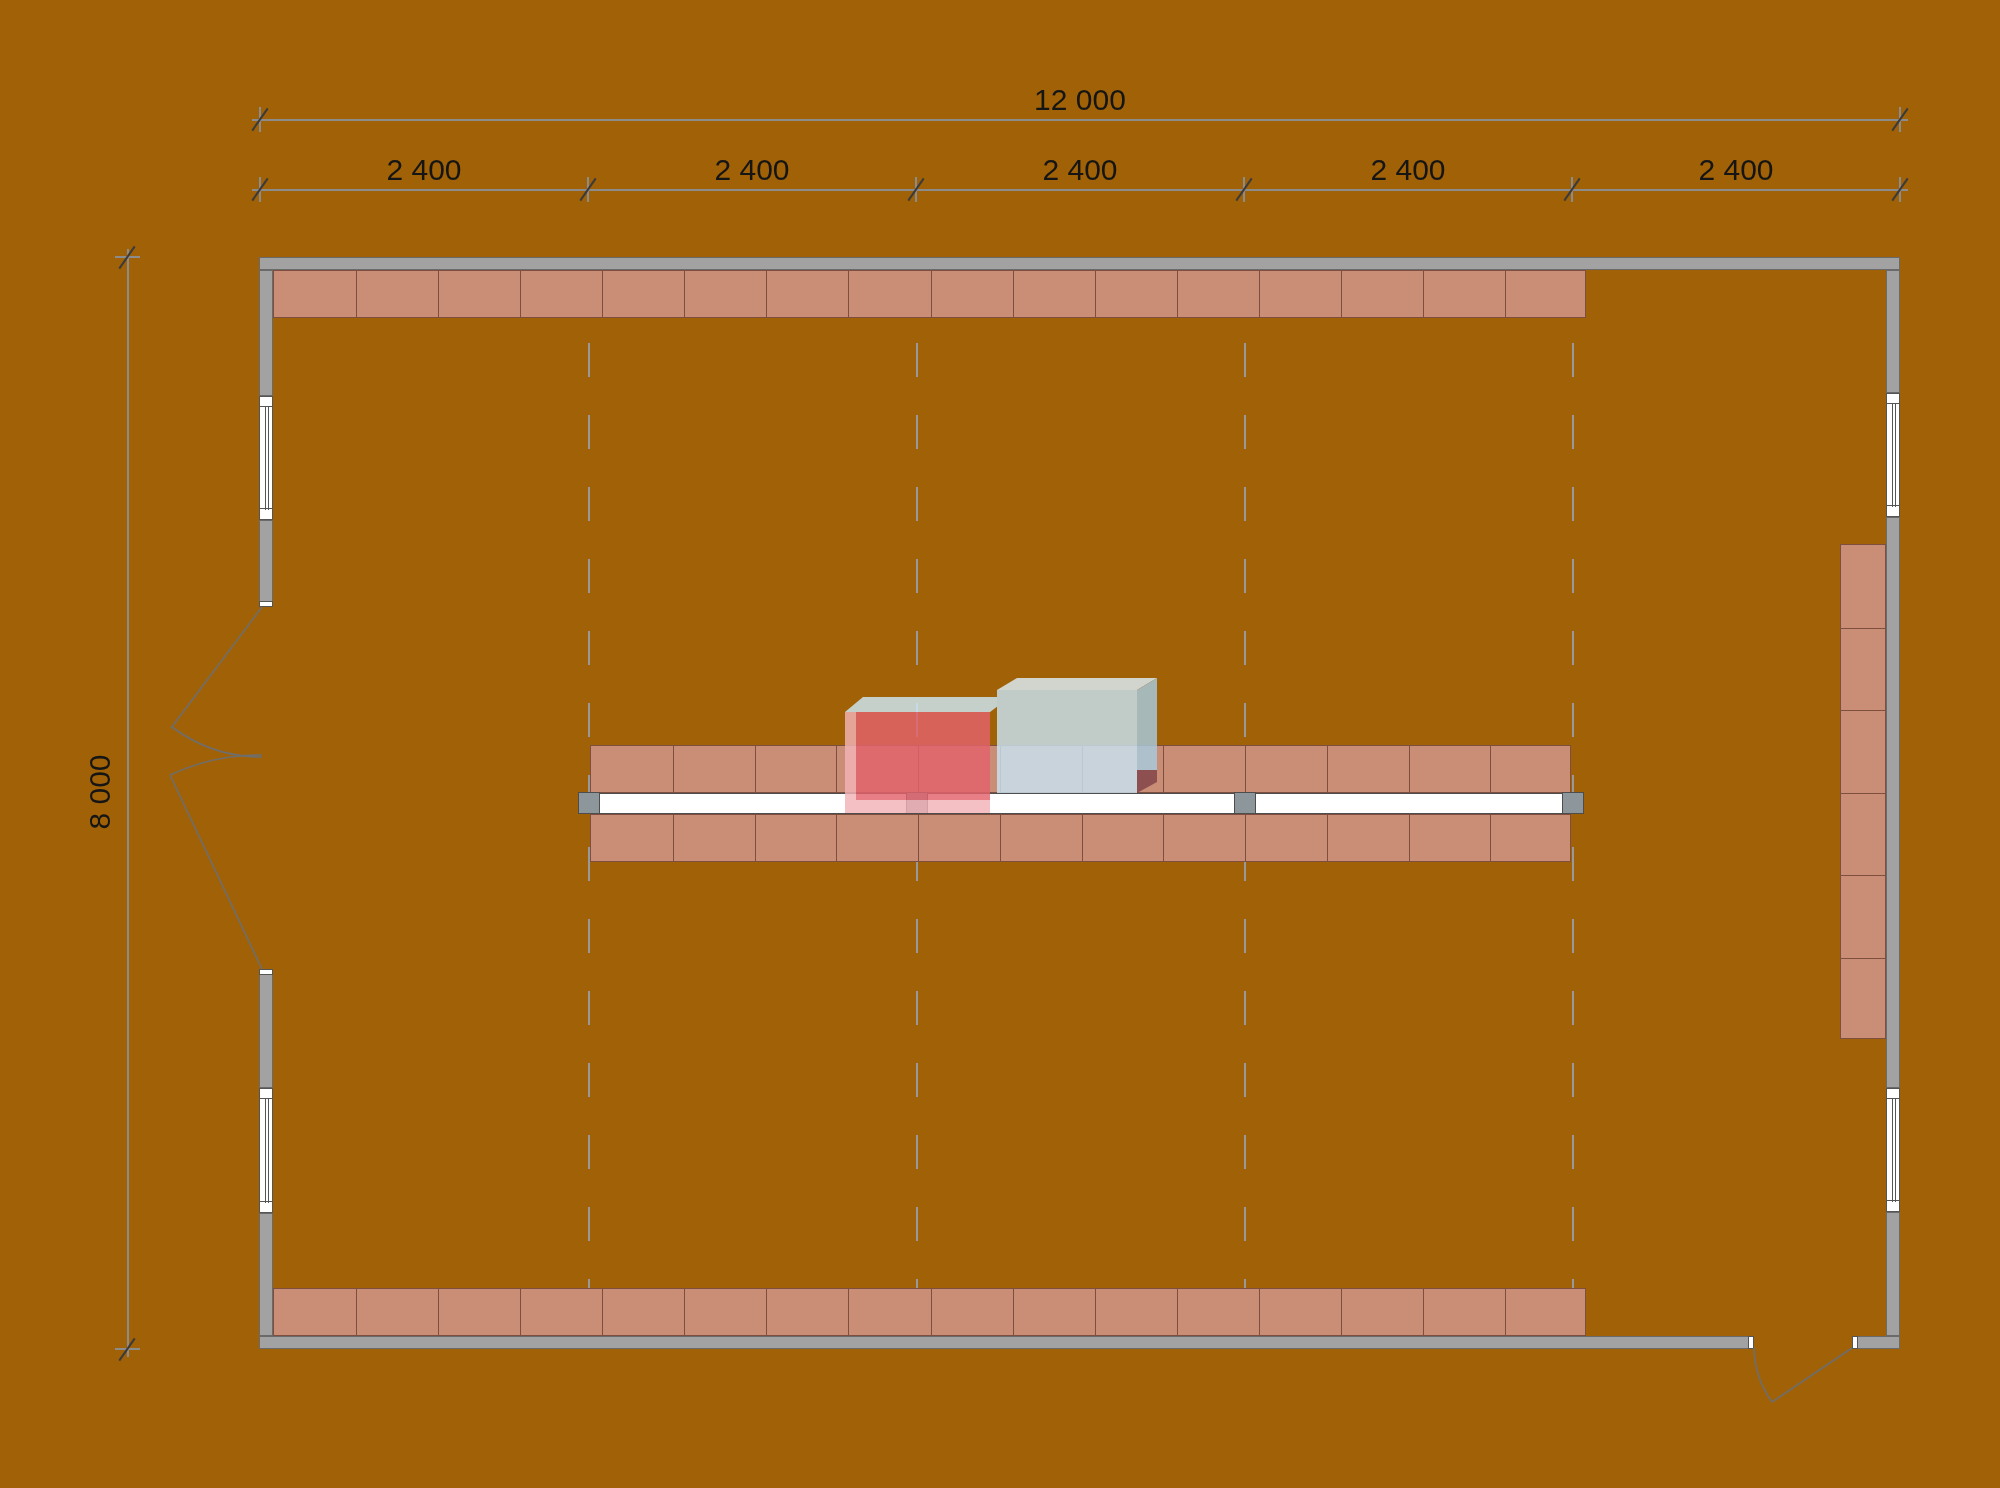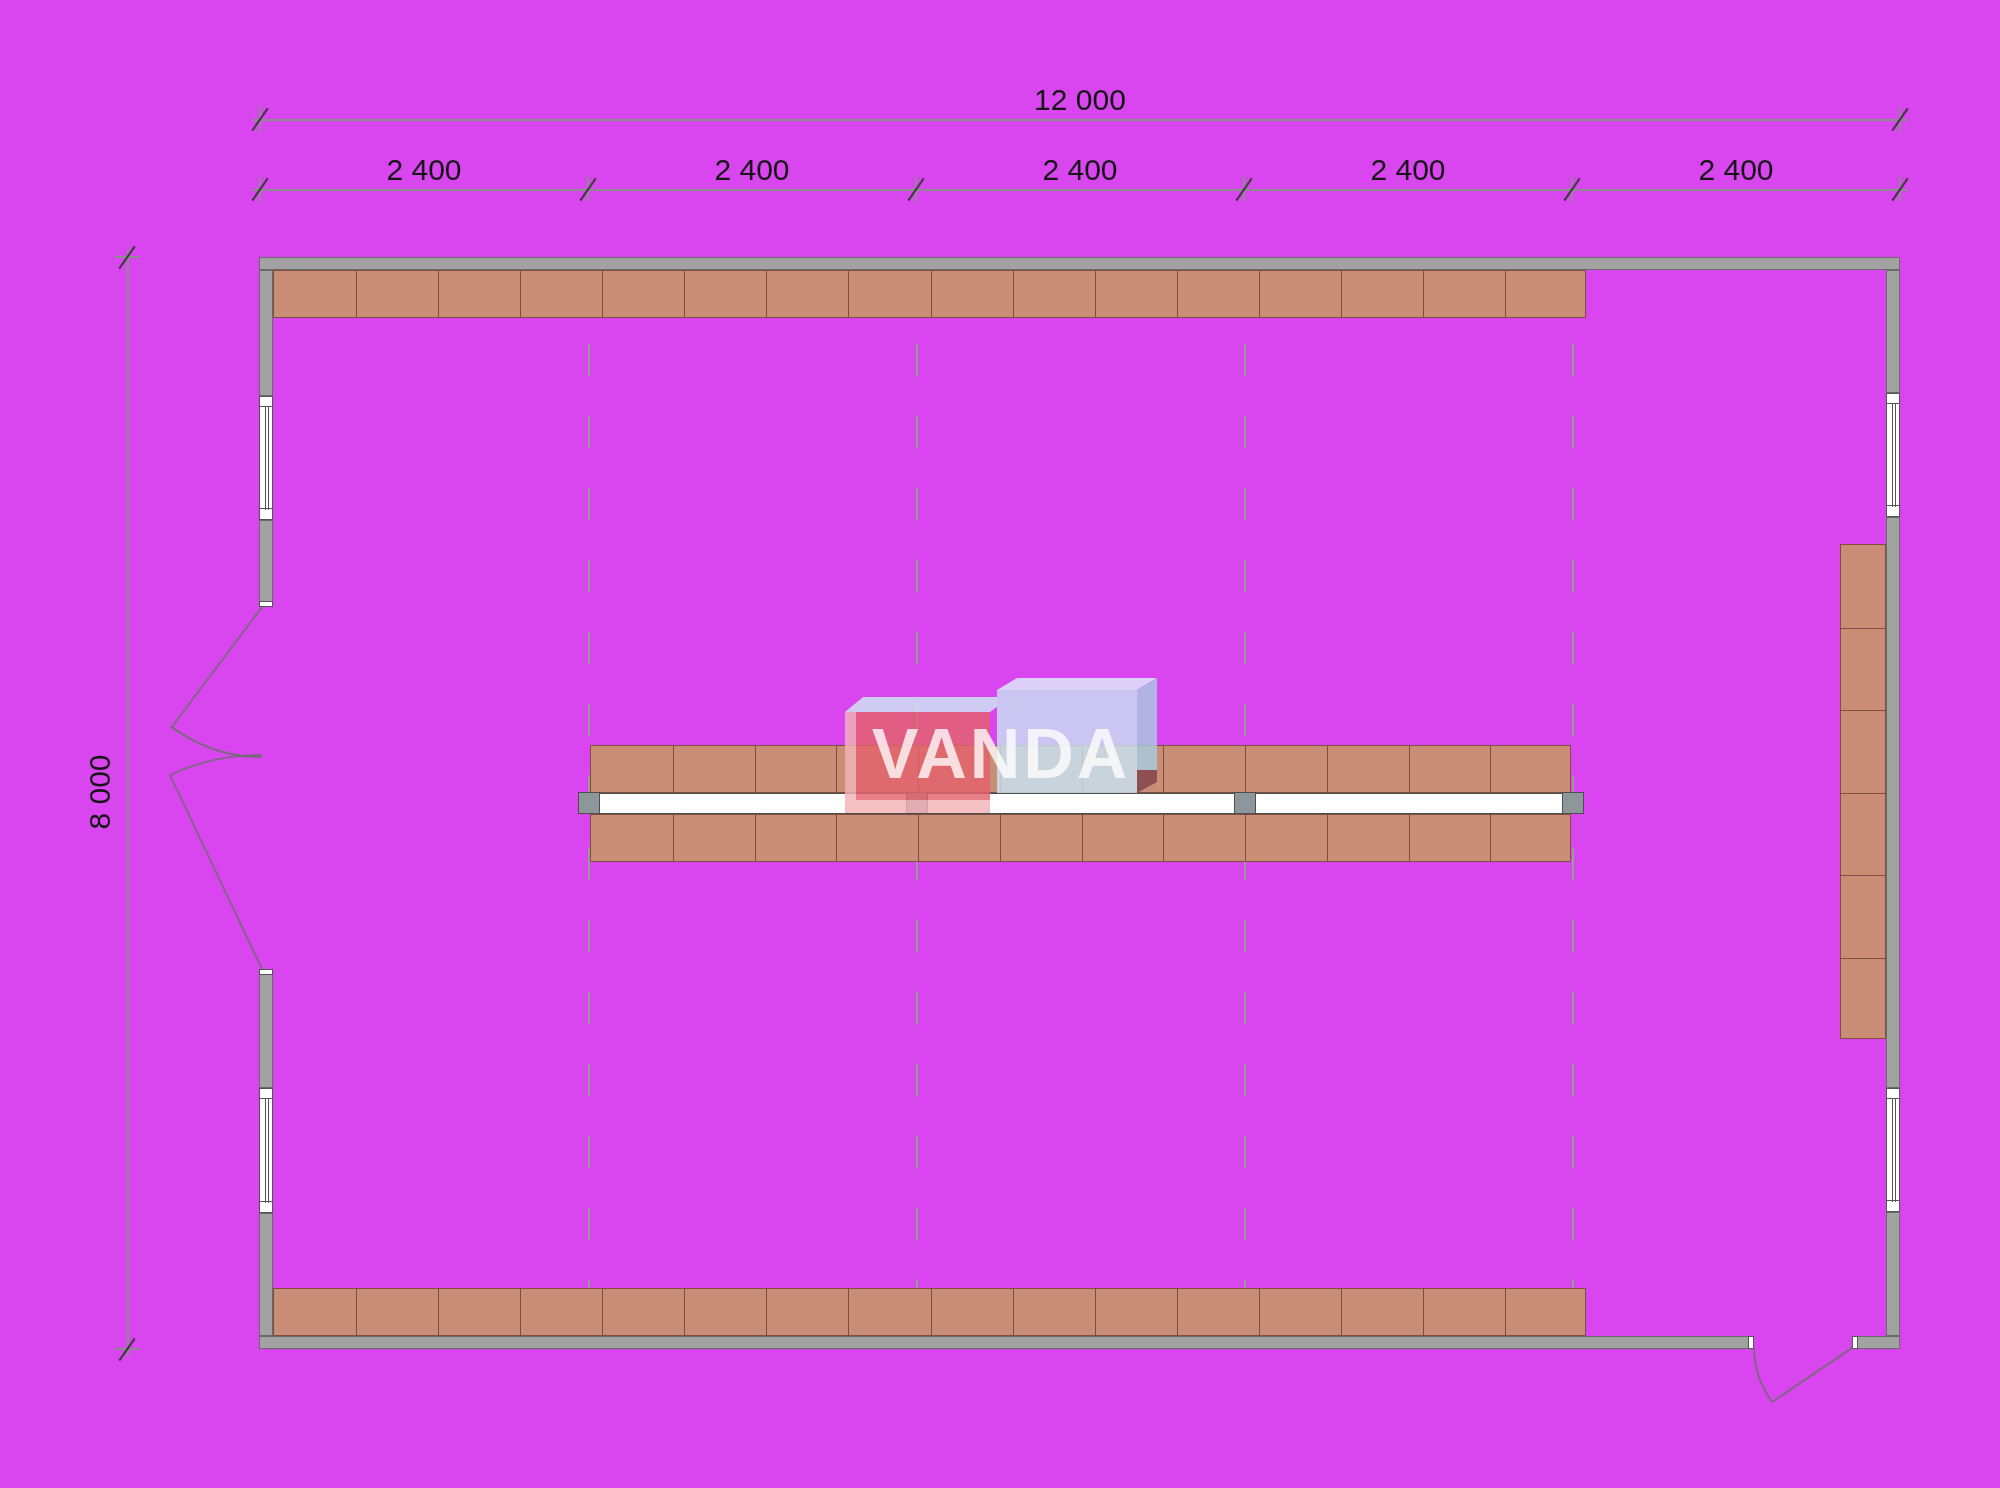--- a/index.html
+++ b/index.html
@@ -1,16 +1,16 @@
 <!DOCTYPE html>
 <html style="--wall: #a2a2a2; --wall-border: #6a6a6a; --shelf: #c98e75; --shelf-border: #7e4f3e; --post: #8d969b; --post-border: #4d4d4d; --beam-border: #4d4d4d; --grid: #999999; --frame: #555555; --dim: #8c8c8c; --tick: #3a3a3a; --door: #6e6e6e; --wm-pink-light: #f4b3b8; --wm-red: #e4636d; --wm-blue: #c9e3f2; --wm-blue-top: #ddeffa; --wm-blue-dark: #a9cbe0; --wm-maroon: #82424a; --wm-pink-top: #cfe9f5;"><head>
 <meta charset="utf-8">
 <style>
   html,body{margin:0;padding:0;background:#fff;}
-  #stage{position:relative;width:2000px;height:1488px;background:#d946ef;overflow:hidden;
+  #stage{position:relative;width:2000px;height:1488px;background:#a16207;overflow:hidden;
          font-family:"Liberation Sans",sans-serif;}
   #plan{position:absolute;left:0;top:0;width:100%;height:100%;}
   #plan > div{position:absolute;box-sizing:border-box;}
 
   .wall{background:var(--wall);border:1px solid var(--wall-border);z-index:5;}
   .grid{z-index:1;background:repeating-linear-gradient(180deg,var(--grid) 0 34px,transparent 34px 72px);}
   .shelf{background:var(--shelf);border:1px solid var(--shelf-border);z-index:2;}
   .shelf .divider{position:absolute;background:var(--shelf-border);}
   .beam{background:#ffffff;border:1px solid var(--beam-border);z-index:3;}
   .post{background:var(--post);border:1px solid var(--post-border);z-index:4;}
@@ -184,16 +184,15 @@
   <div id="watermark">
     <svg id="wm-svg" width="2000" height="1488">
       <polygon points="863,697 1010,697 990,712 845,712" fill="var(--wm-pink-top)"></polygon>
       <rect x="845" y="712" width="145" height="101" fill="var(--wm-pink-light)"></rect>
       <rect x="856" y="712" width="134" height="88" fill="var(--wm-red)"></rect>
       <polygon points="1017,678 1157,678 1137,690 997,690" fill="var(--wm-blue-top)"></polygon>
       <rect x="997" y="690" width="140" height="103" fill="var(--wm-blue)"></rect>
       <polygon points="1137,690 1157,678 1157,770 1137,770" fill="var(--wm-blue-dark)"></polygon>
       <polygon points="1137,770 1157,770 1157,782 1137,793" fill="var(--wm-maroon)"></polygon>
     </svg>
-    <div id="wm-text">VANDA</div>
   </div>
 
 </div>
 
 </body></html>

